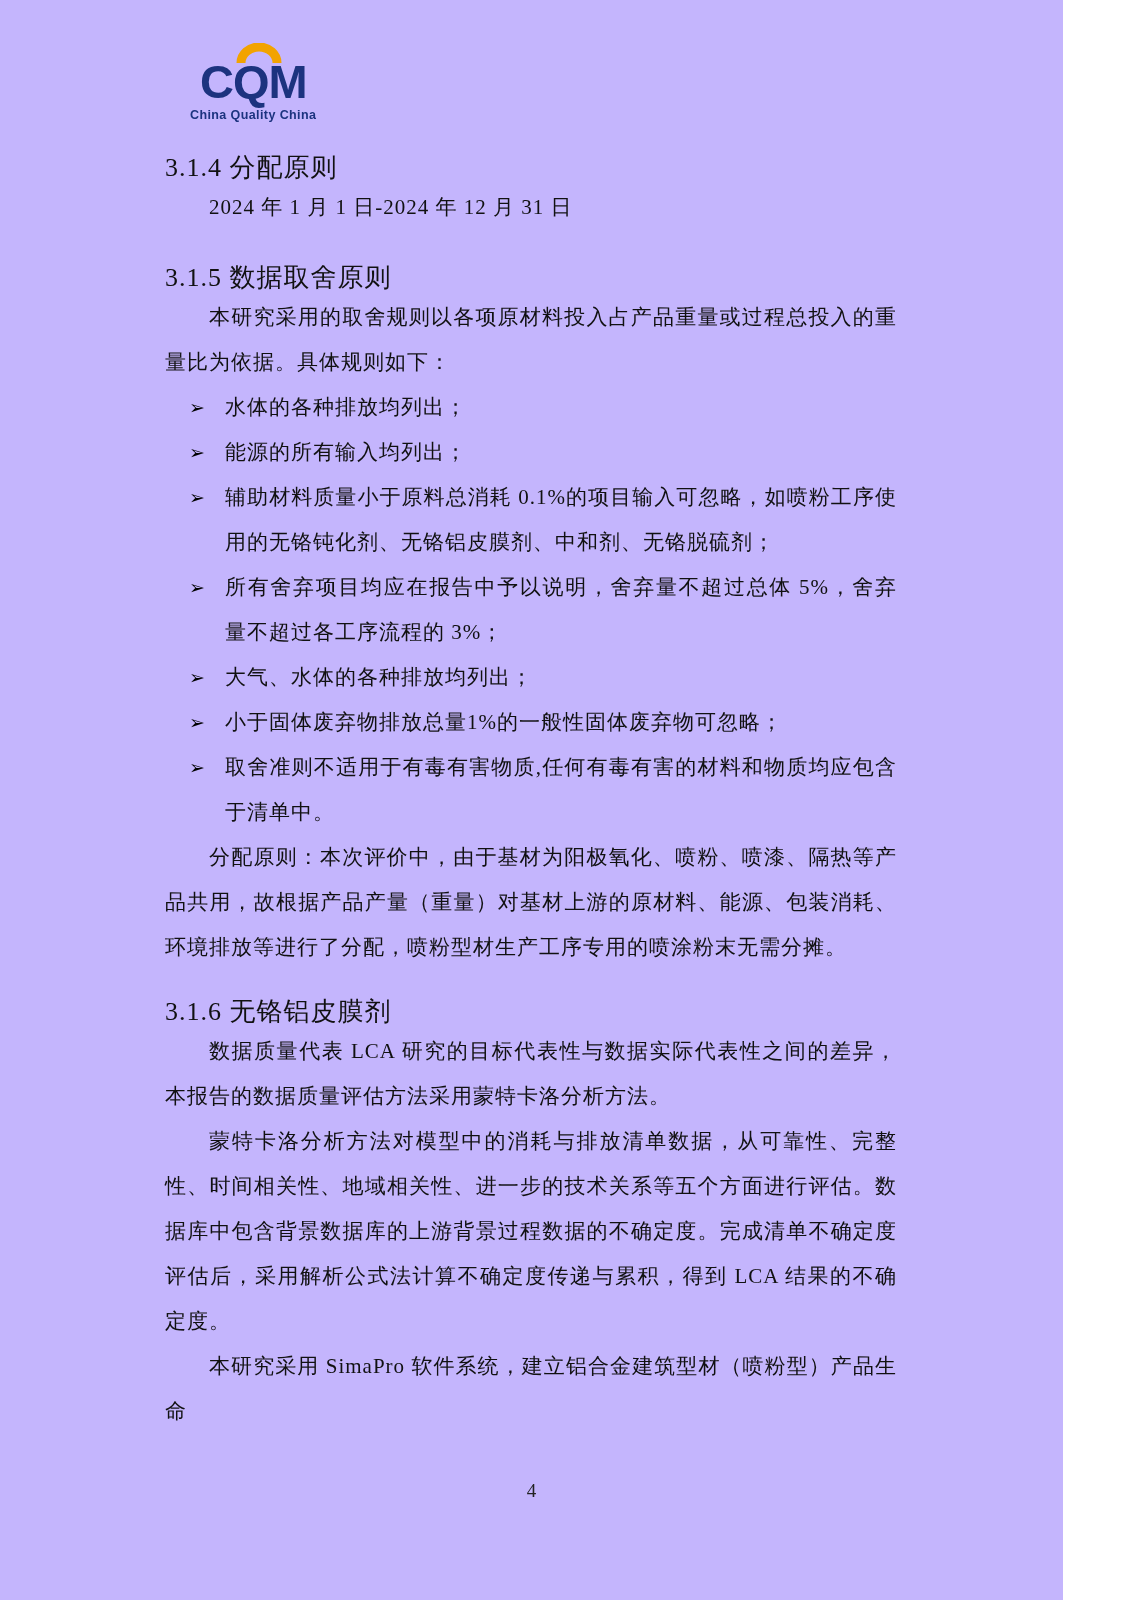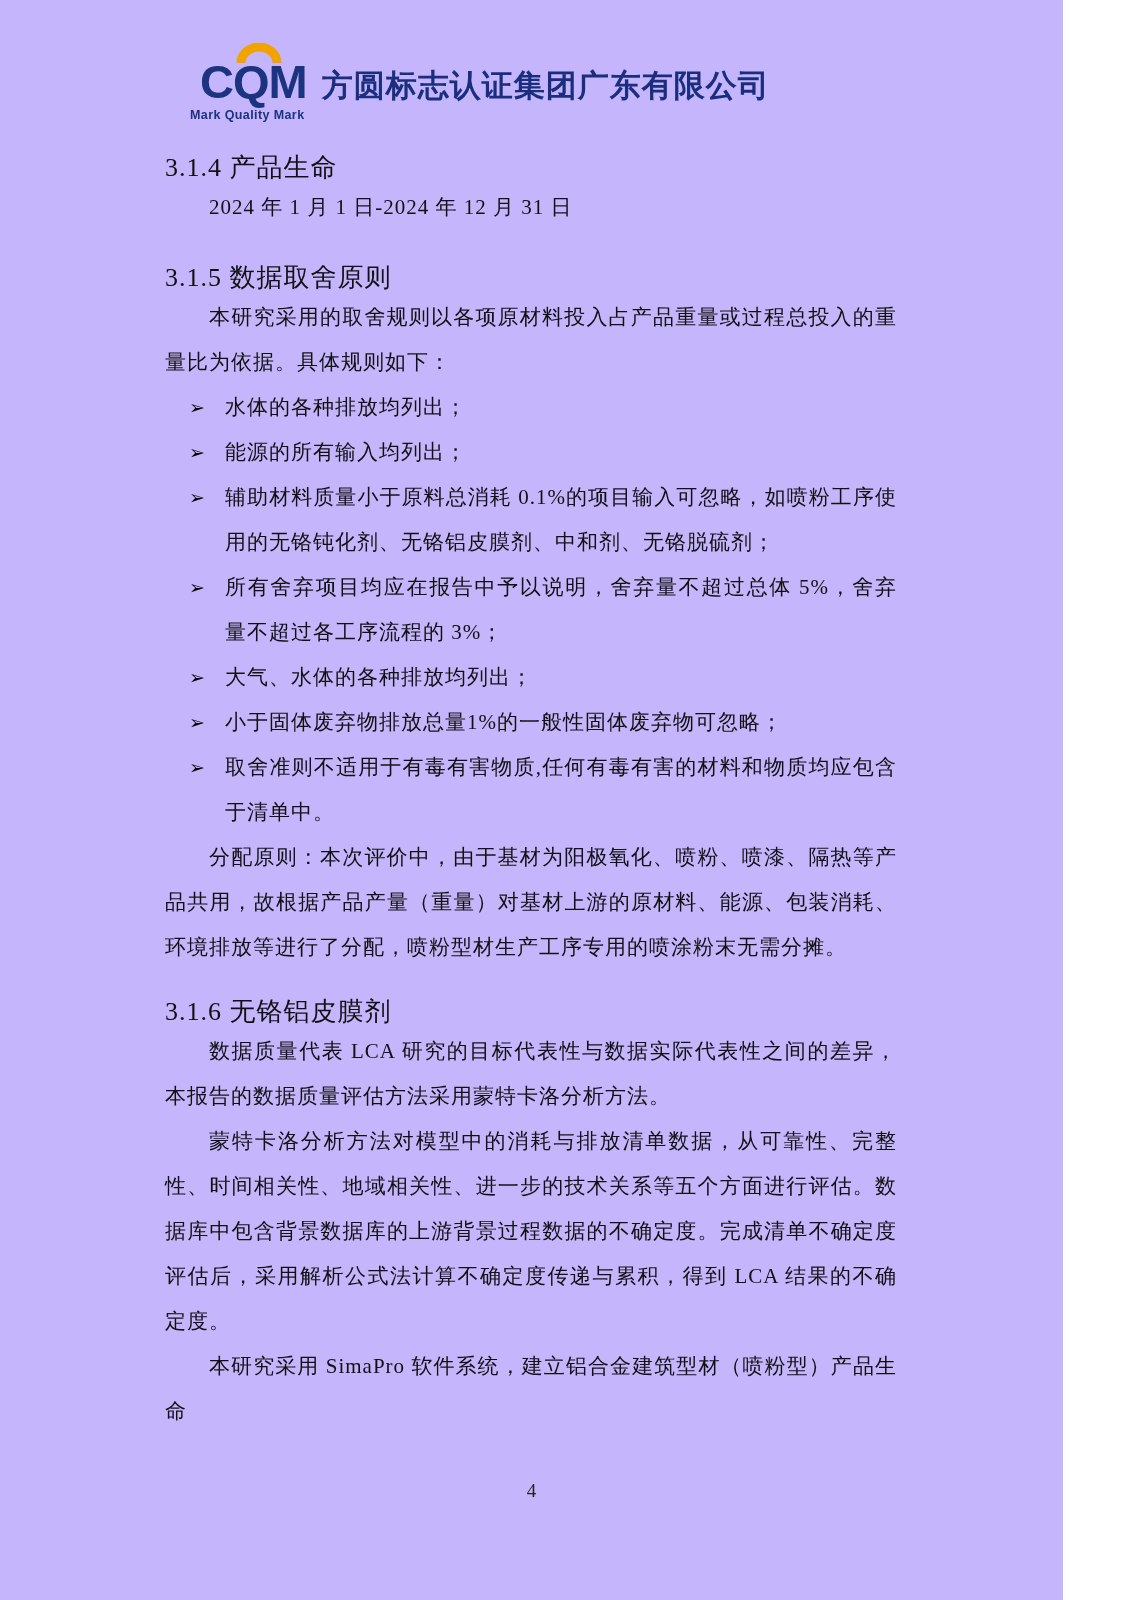--- a/index.html
+++ b/index.html
@@ -74,29 +74,28 @@
 
 <div class="page">
 
   <header class="logo">
     <div class="logo-row">
       <div class="cqm-block">
         <svg class="arc-icon" viewBox="0 0 46 22" aria-hidden="true">
           <path d="M5 20 A 18 16 0 0 1 41 20" fill="none" stroke="#f2a300" stroke-width="9"></path>
         </svg>
         <span class="cqm-text">CQM</span>
-        <div class="tagline">Mark Quality Mark</div>
+        <div class="tagline">China Quality China</div>
       </div>
-      <span class="company">方圆标志认证集团广东有限公司</span>
     </div>
   </header>
 
   <main class="content">
 
-    <h2 class="section-heading h314">3.1.4 产品生命</h2>
+    <h2 class="section-heading h314">3.1.4 分配原则</h2>
     <p class="body indent date-line">2024 年 1 月 1 日-2024 年 12 月 31 日</p>
 
     <h2 class="section-heading h315">3.1.5 数据取舍原则</h2>
     <p class="body indent intro-315">本研究采用的取舍规则以各项原材料投入占产品重量或过程总投入的重量比为依据。具体规则如下：</p>
 
     <ul class="bullets">
       <li>
         <span class="bullet-marker">➢</span>
         <span>水体的各种排放均列出；</span>
       </li>

